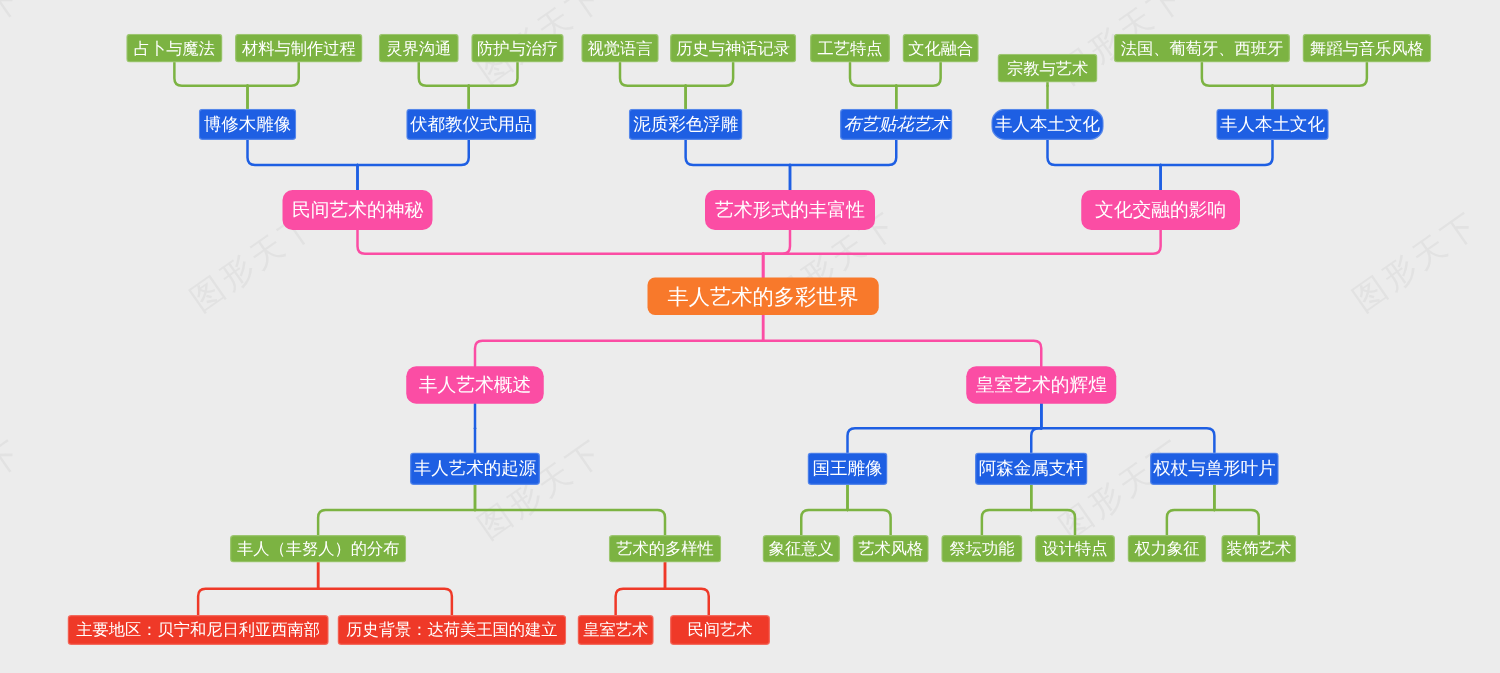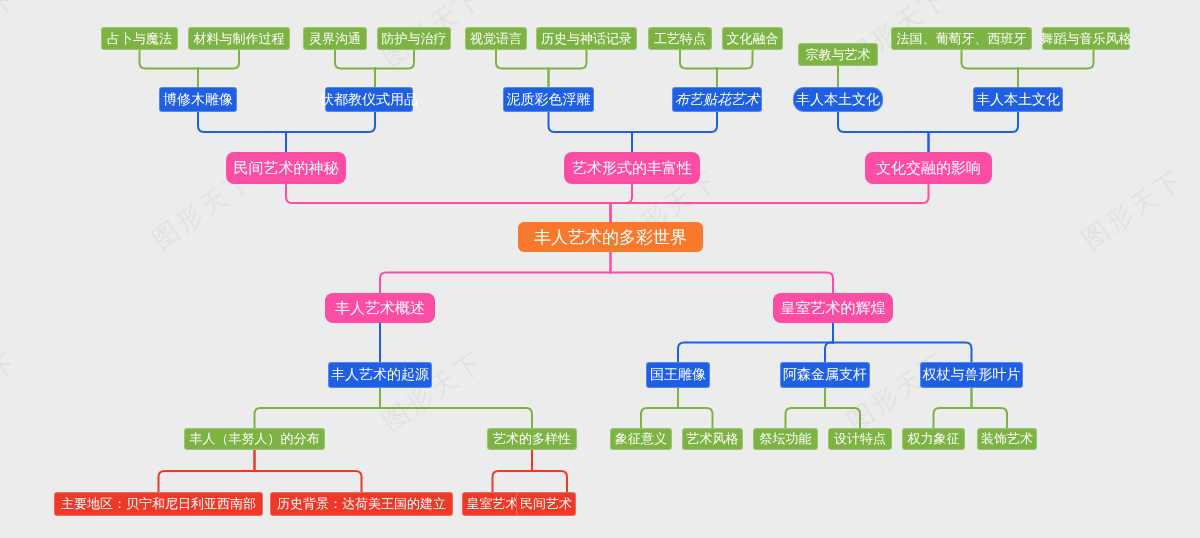--- a/index.html
+++ b/index.html
@@ -154,48 +154,48 @@
       <path d="M933.5 428 L933.5 414 Q933.5 408 939.5 408 L971.5 408" fill="none" stroke="#7CB342" stroke-width="2" stroke-linecap="round"></path>
       <path d="M971.5 388 L971.5 408" fill="none" stroke="#7CB342" stroke-width="2" stroke-linecap="round"></path>
       <path d="M1007 428 L1007 414 Q1007 408 1001 408 L971.5 408" fill="none" stroke="#7CB342" stroke-width="2" stroke-linecap="round"></path>
     </svg>
   <div>
       <div class="node center" style="left: 518px; top: 222px; width: 185px; height: 30px;">丰人艺术的多彩世界</div>
       <div class="node branch" style="left: 226px; top: 152px; width: 120px; height: 32px;">民间艺术的神秘</div>
       <div class="node branch" style="left: 564px; top: 152px; width: 136px; height: 32px;">艺术形式的丰富性</div>
       <div class="node branch" style="left: 865px; top: 152px; width: 127px; height: 32px;">文化交融的影响</div>
       <div class="node sub" style="left: 159px; top: 87px; width: 78px; height: 25px;">博修木雕像</div>
-      <div class="node sub" style="left: 325px; top: 87px; width: 88px; height: 25px;">伏都教仪式用品</div>
+      <div class="node sub" style="left: 325px; top: 87px; width: 104px; height: 25px;">伏都教仪式用品</div>
       <div class="node sub" style="left: 503px; top: 87px; width: 91px; height: 25px;">泥质彩色浮雕</div>
       <div class="node sub" style="left: 672px; top: 87px; width: 90px; height: 25px; font-style: italic;">布艺贴花艺术</div>
       <div class="node sub" style="left: 793px; top: 87px; width: 90px; height: 25px; border-radius: 11px;">丰人本土文化</div>
       <div class="node sub" style="left: 973px; top: 87px; width: 90px; height: 25px;">丰人本土文化</div>
       <div class="node leaf" style="left: 101px; top: 27px; width: 77px; height: 23px;">占卜与魔法</div>
       <div class="node leaf" style="left: 188px; top: 27px; width: 102px; height: 23px;">材料与制作过程</div>
       <div class="node leaf" style="left: 303px; top: 27px; width: 64px; height: 23px;">灵界沟通</div>
       <div class="node leaf" style="left: 377px; top: 27px; width: 74px; height: 23px;">防护与治疗</div>
       <div class="node leaf" style="left: 465px; top: 27px; width: 62px; height: 23px;">视觉语言</div>
       <div class="node leaf" style="left: 536px; top: 27px; width: 101px; height: 23px;">历史与神话记录</div>
       <div class="node leaf" style="left: 648px; top: 27px; width: 64px; height: 23px;">工艺特点</div>
       <div class="node leaf" style="left: 722px; top: 27px; width: 61px; height: 23px;">文化融合</div>
       <div class="node leaf" style="left: 798px; top: 27px; width: 80px; height: 23px; margin-top: 16px;">宗教与艺术</div>
       <div class="node leaf" style="left: 891px; top: 27px; width: 141px; height: 23px;">法国、葡萄牙、西班牙</div>
-      <div class="node leaf" style="left: 1042px; top: 27px; width: 88px; height: 23px; text-align: right;">舞蹈与音乐风格</div>
+      <div class="node leaf" style="left: 1042px; top: 27px; width: 103px; height: 23px; text-align: right;">舞蹈与音乐风格</div>
       <div class="node branch" style="left: 325px; top: 293px; width: 110px; height: 30px;">丰人艺术概述</div>
       <div class="node branch" style="left: 773px; top: 293px; width: 120px; height: 30px;">皇室艺术的辉煌</div>
       <div class="node sub" style="left: 328px; top: 362px; width: 104px; height: 26px;">丰人艺术的起源</div>
       <div class="node sub" style="left: 646px; top: 362px; width: 64px; height: 26px;">国王雕像</div>
       <div class="node sub" style="left: 780px; top: 362px; width: 90px; height: 26px;">阿森金属支杆</div>
       <div class="node sub" style="left: 920px; top: 362px; width: 103px; height: 26px;">权杖与兽形叶片</div>
       <div class="node leaf" style="left: 184px; top: 428px; width: 141px; height: 22px;">丰人（丰努人）的分布</div>
       <div class="node leaf" style="left: 487px; top: 428px; width: 90px; height: 22px;">艺术的多样性</div>
       <div class="node leaf" style="left: 610px; top: 428px; width: 62px; height: 22px;">象征意义</div>
       <div class="node leaf" style="left: 682px; top: 428px; width: 61px; height: 22px;">艺术风格</div>
       <div class="node leaf" style="left: 753px; top: 428px; width: 65px; height: 22px;">祭坛功能</div>
       <div class="node leaf" style="left: 828px; top: 428px; width: 64px; height: 22px;">设计特点</div>
       <div class="node leaf" style="left: 902px; top: 428px; width: 63px; height: 22px;">权力象征</div>
       <div class="node leaf" style="left: 977px; top: 428px; width: 60px; height: 22px;">装饰艺术</div>
       <div class="node detail" style="left: 54px; top: 492px; width: 209px; height: 24px;">主要地区：贝宁和尼日利亚西南部</div>
       <div class="node detail" style="left: 270px; top: 492px; width: 183px; height: 24px;">历史背景：达荷美王国的建立</div>
       <div class="node detail" style="left: 462px; top: 492px; width: 61px; height: 24px;">皇室艺术</div>
-      <div class="node detail" style="left: 516px; top: 492px; width: 60px; height: 24px;">民间艺术</div>
+      <div class="node detail" style="left: 536px; top: 492px; width: 80px; height: 24px;">民间艺术</div>
     </div>
 </div>
 
 </body></html>

